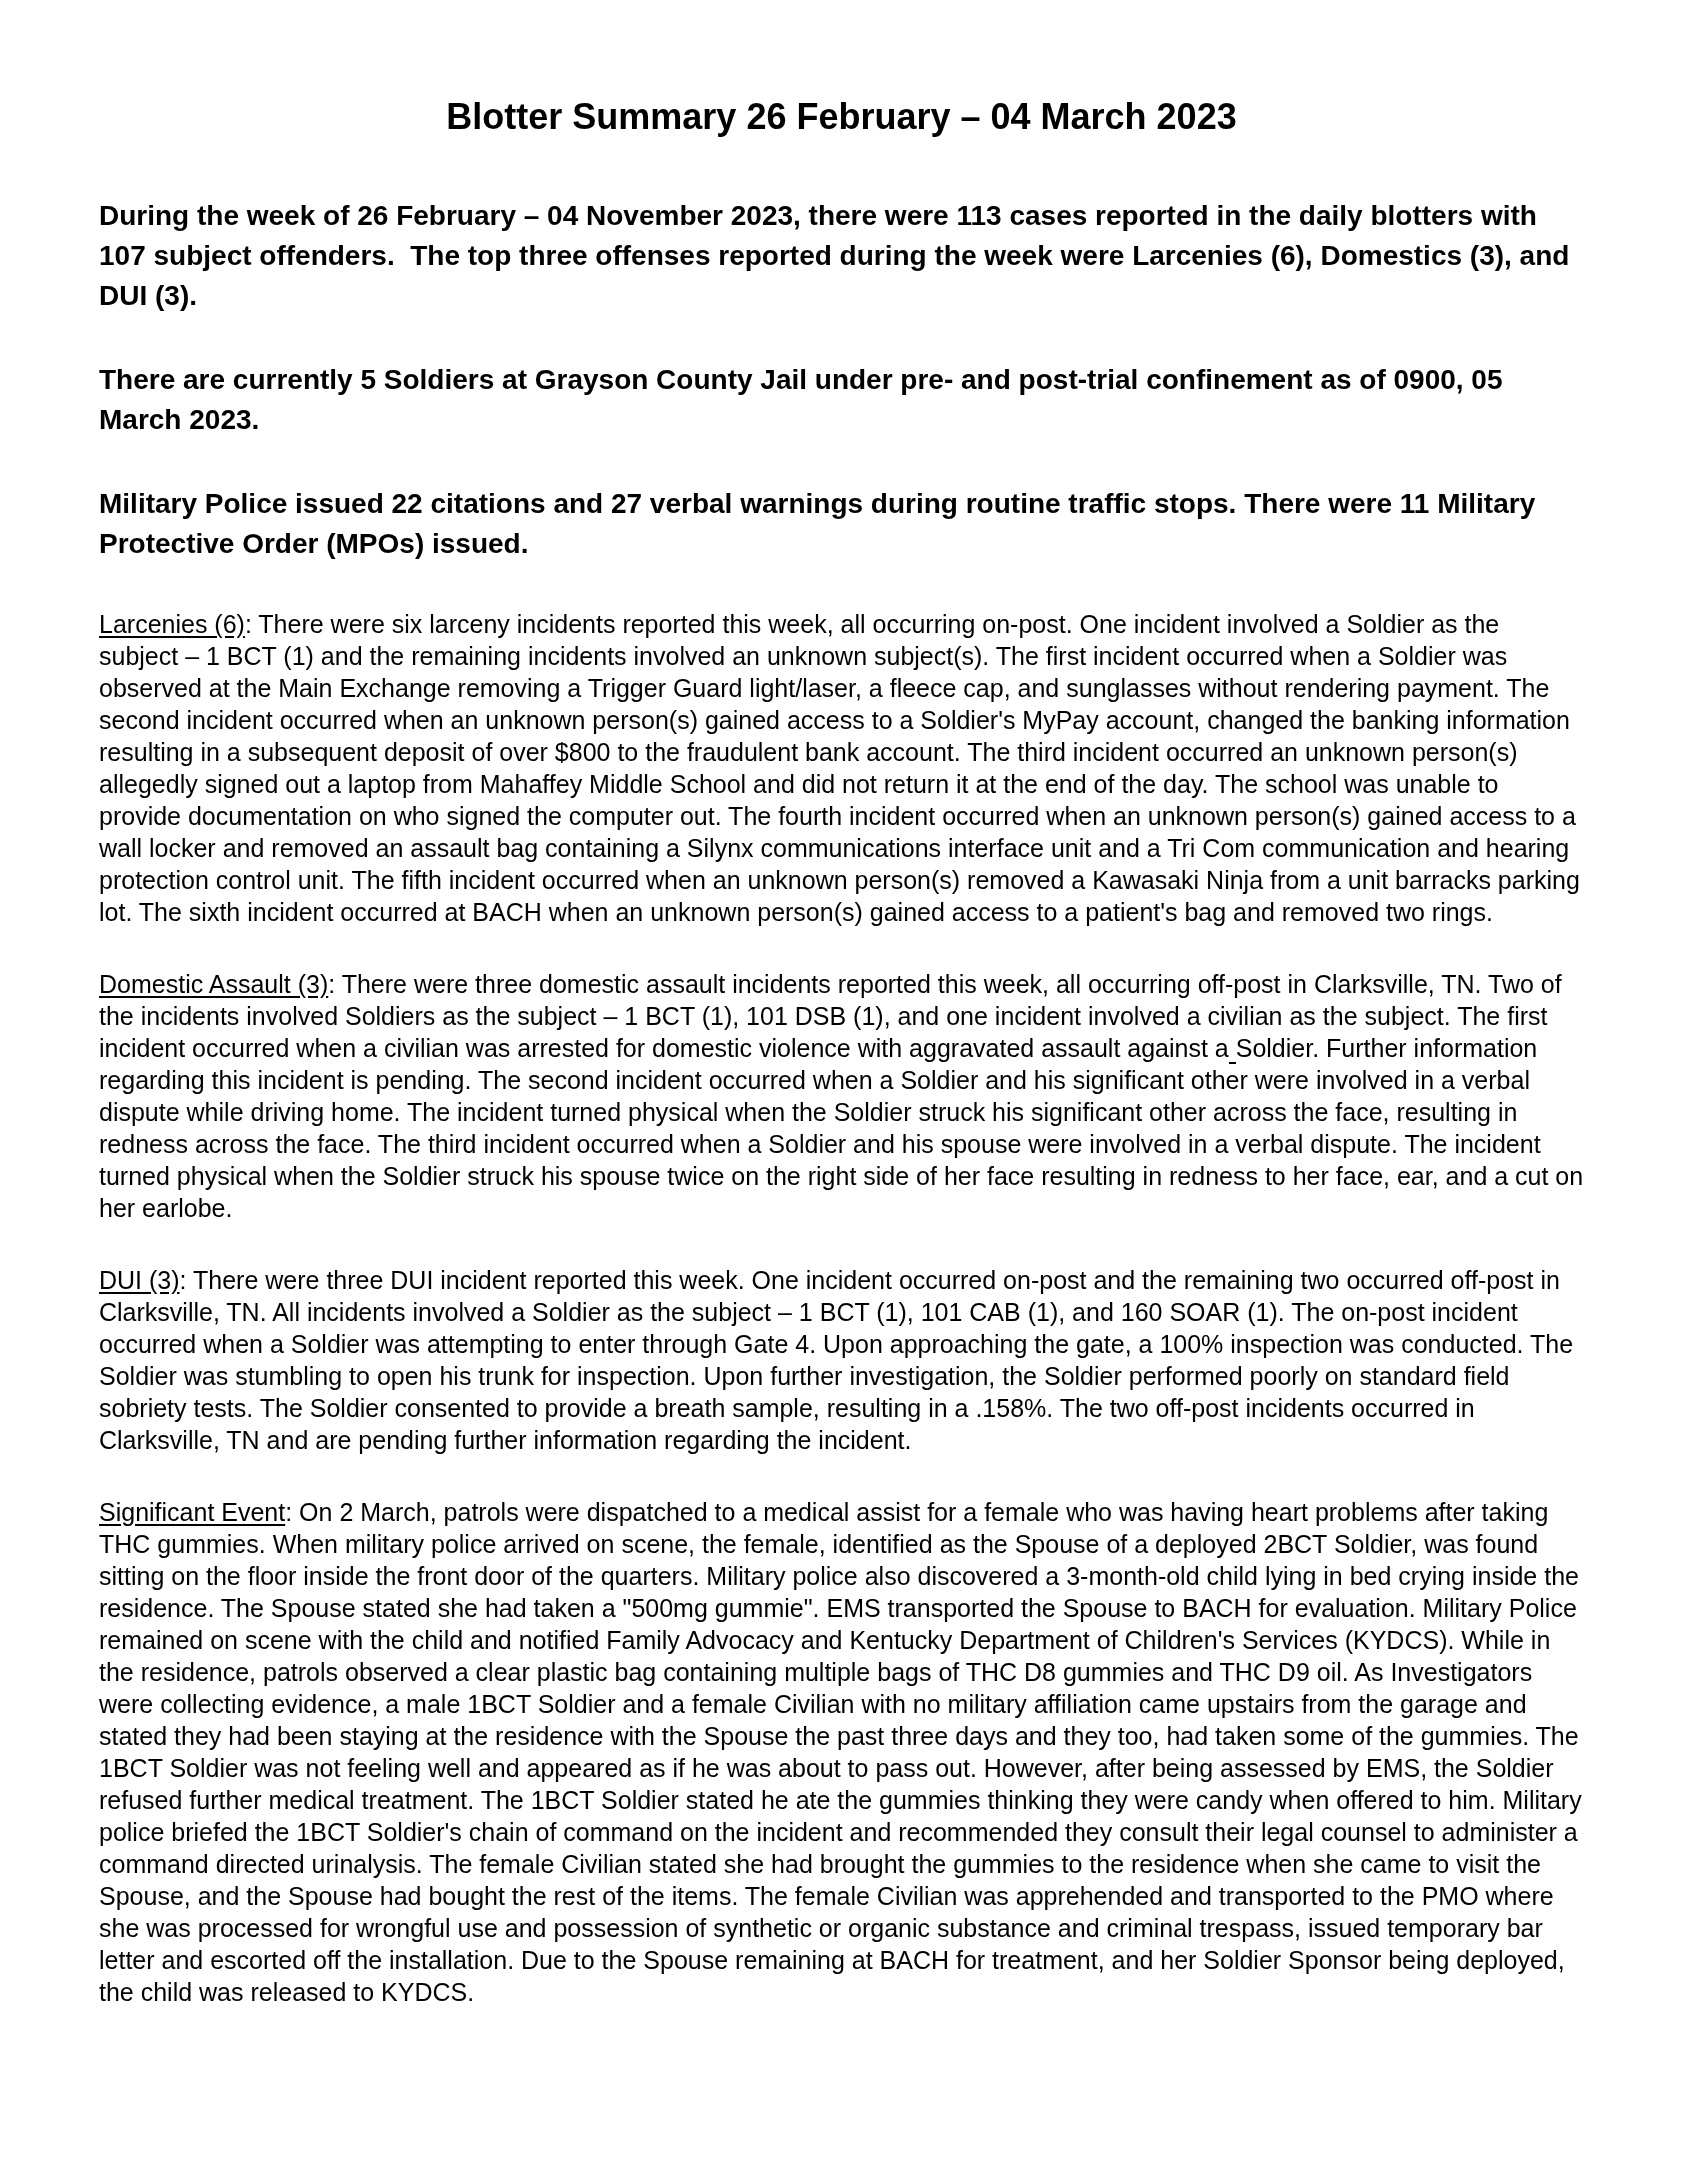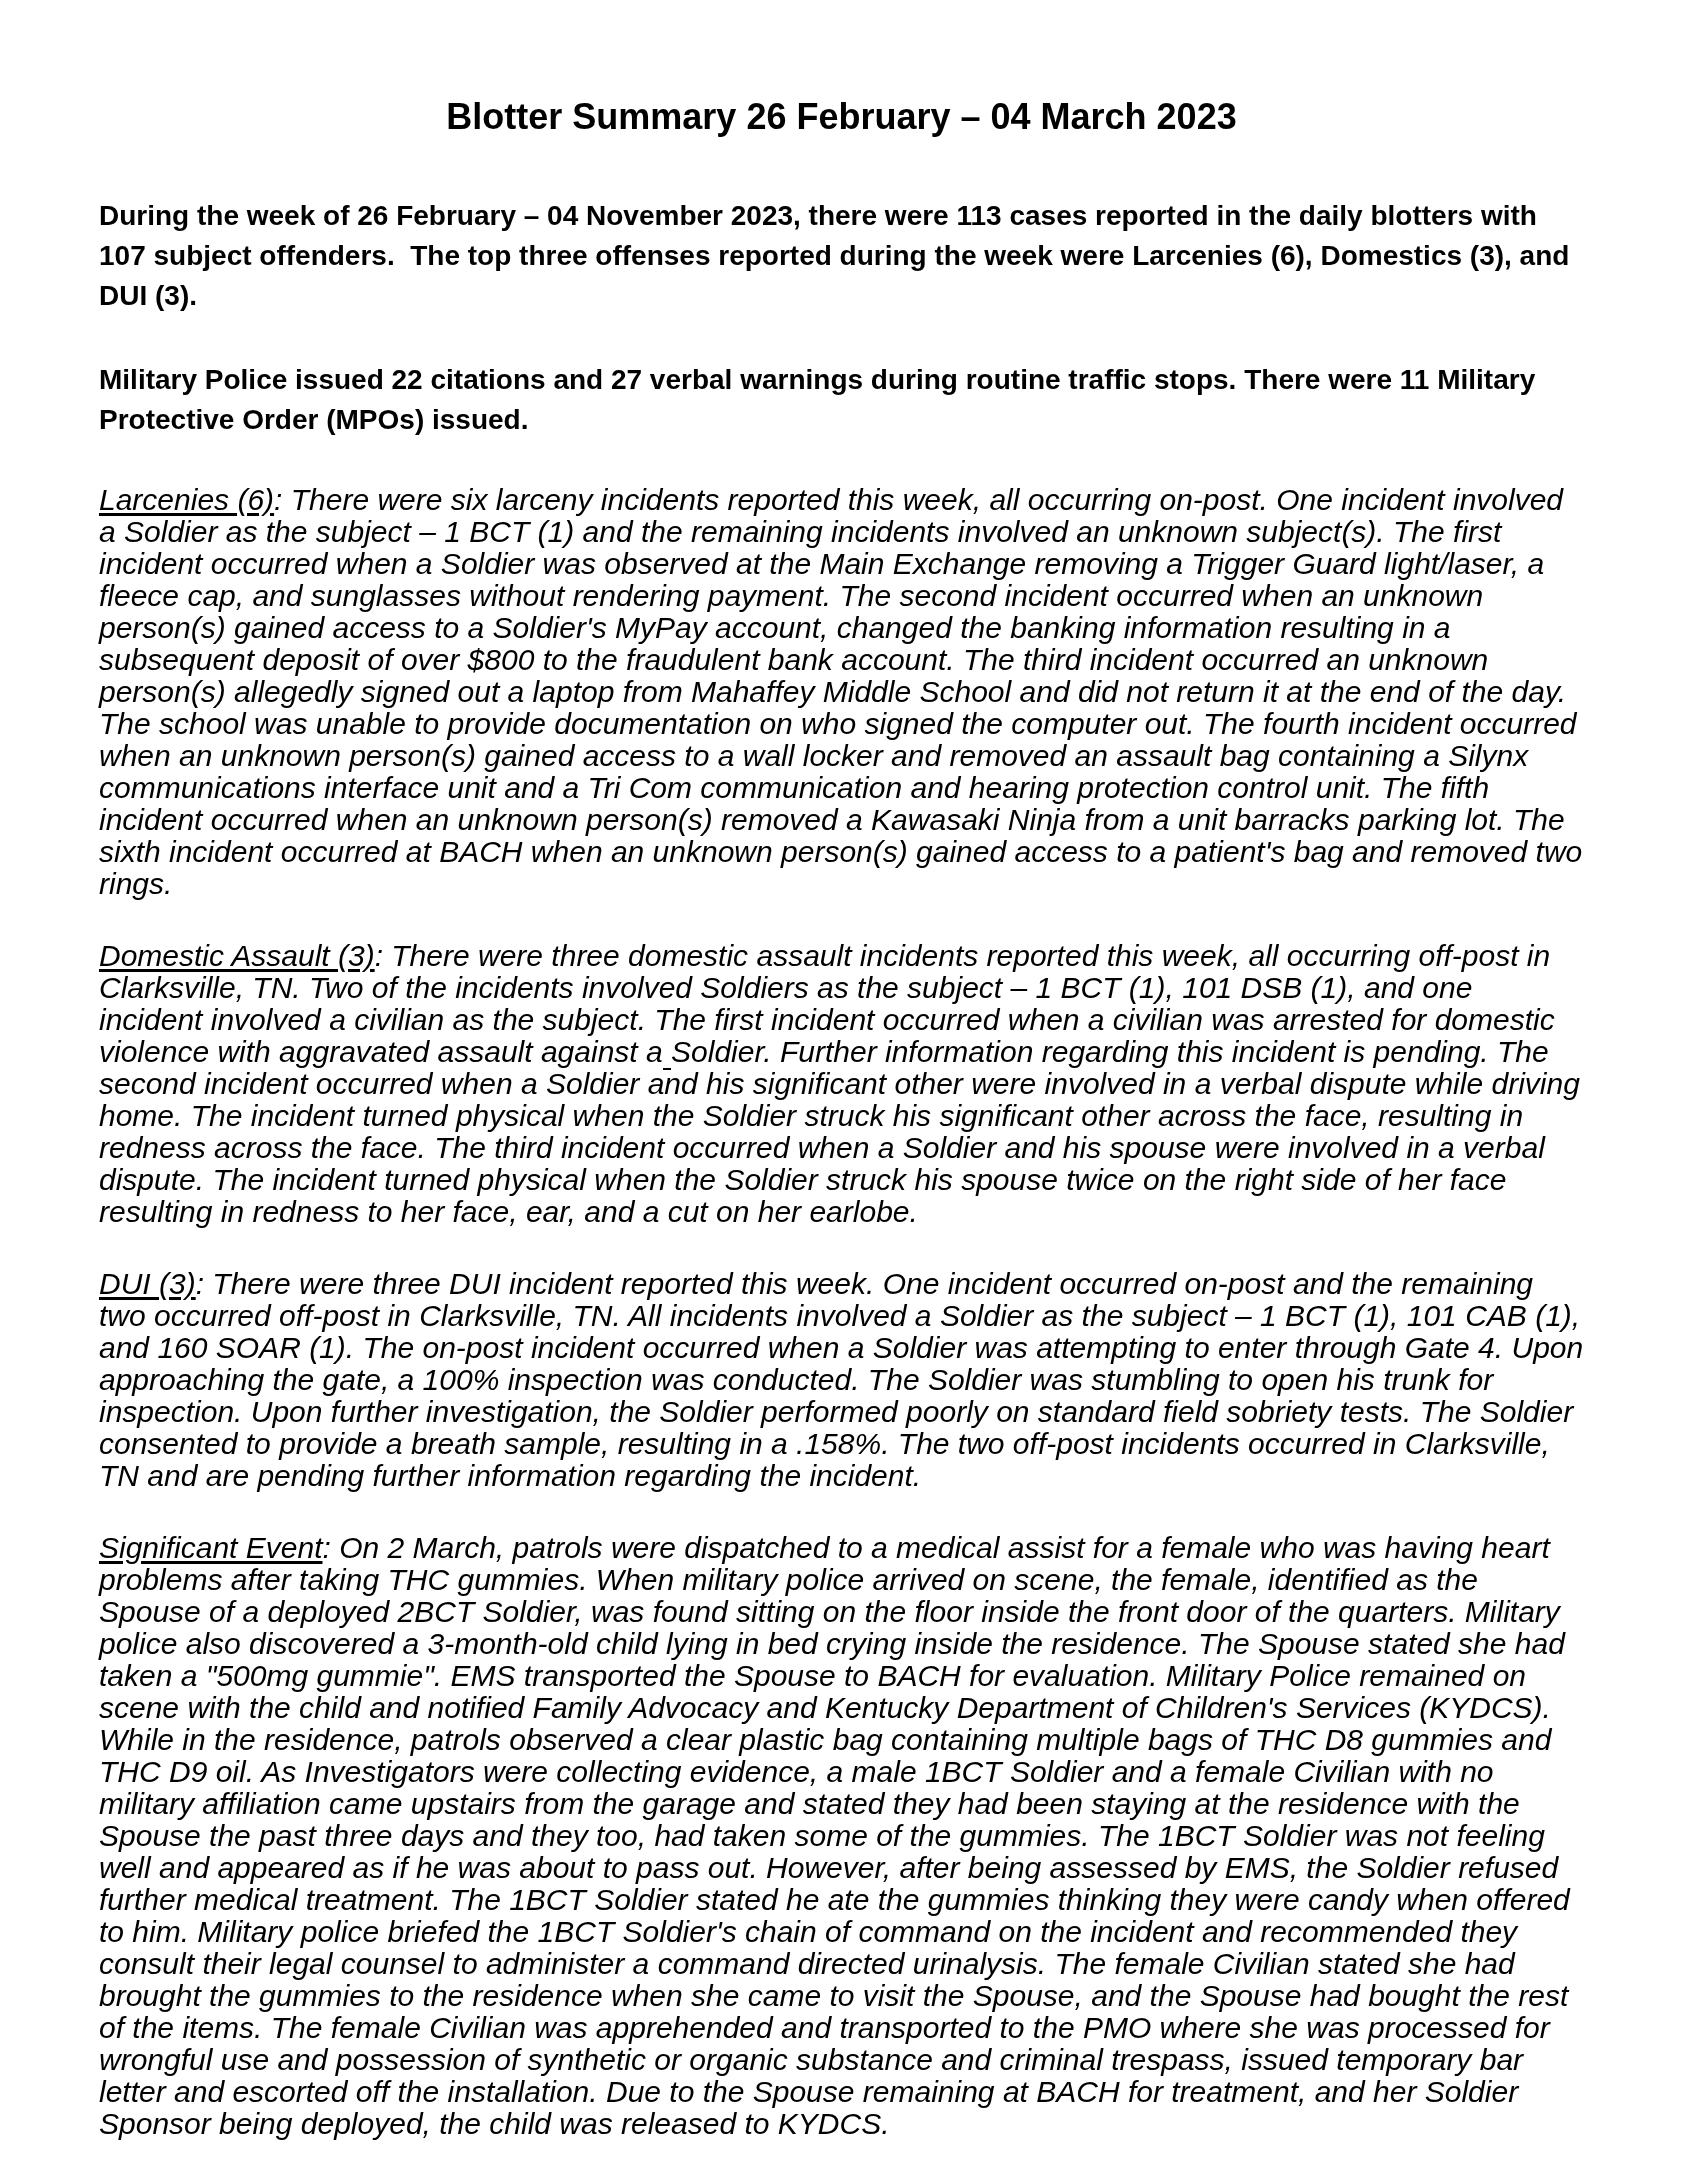--- a/index.html
+++ b/index.html
@@ -29,44 +29,44 @@
     white-space: pre-wrap;
   }
   .intro {
     font-size: 28px;
     font-weight: bold;
     line-height: 40px;
     margin: 0 0 44px 0;
     white-space: pre-wrap;
   }
   .section {
-    font-size: 30px;
+    font-size: 25px;
     font-weight: normal;
     line-height: 32px;
     margin: 0 0 40px 0;
     white-space: pre-wrap;
-    font-style: italic;
   }
   .section-heading {
     text-decoration: underline;
     text-underline-offset: 3px;
   }
   .uspace {
     border-bottom: 2px solid #000000;
   }
 </style>
 </head>
 <body>
 
 <div class="page">
 
   <h1 class="doc-title">Blotter Summary 26 February – 04 March 2023</h1>
 
   <p class="intro">During the week of 26 February – 04 November 2023, there were 113 cases reported in the daily blotters with 107 subject offenders.  The top three offenses reported during the week were Larcenies (6), Domestics (3), and DUI (3).</p>
 
+  <p class="intro">There are currently 5 Soldiers at Grayson County Jail under pre- and post-trial confinement as of 0900, 05 March 2023.</p>
 
   <p class="intro">Military Police issued 22 citations and 27 verbal warnings during routine traffic stops. There were 11 Military Protective Order (MPOs) issued.</p>
 
   <p class="section"><span class="section-heading">Larcenies (6)</span><span>: There were six larceny incidents reported this week, all occurring on-post. One incident involved a Soldier as the subject – 1 BCT (1) and the remaining incidents involved an unknown subject(s). The first incident occurred when a Soldier was observed at the Main Exchange removing a Trigger Guard light/laser, a fleece cap, and sunglasses without rendering payment. The second incident occurred when an unknown person(s) gained access to a Soldier's MyPay account, changed the banking information resulting in a subsequent deposit of over $800 to the fraudulent bank account. The third incident occurred an unknown person(s) allegedly signed out a laptop from Mahaffey Middle School and did not return it at the end of the day. The school was unable to provide documentation on who signed the computer out. The fourth incident occurred when an unknown person(s) gained access to a wall locker and removed an assault bag containing a Silynx communications interface unit and a Tri Com communication and hearing protection control unit. The fifth incident occurred when an unknown person(s) removed a Kawasaki Ninja from a unit barracks parking lot. The sixth incident occurred at BACH when an unknown person(s) gained access to a patient's bag and removed two rings.</span></p>
 
   <p class="section"><span class="section-heading">Domestic Assault (3)</span><span>: There were three domestic assault incidents reported this week, all occurring off-post in Clarksville, TN. Two of the incidents involved Soldiers as the subject – 1 BCT (1), 101 DSB (1), and one incident involved a civilian as the subject. The first incident occurred when a civilian was arrested for domestic violence with aggravated assault against a</span><span class="uspace"> </span><span>Soldier. Further information regarding this incident is pending. The second incident occurred when a Soldier and his significant other were involved in a verbal dispute while driving home. The incident turned physical when the Soldier struck his significant other across the face, resulting in redness across the face. The third incident occurred when a Soldier and his spouse were involved in a verbal dispute. The incident turned physical when the Soldier struck his spouse twice on the right side of her face resulting in redness to her face, ear, and a cut on her earlobe.</span></p>
 
   <p class="section"><span class="section-heading">DUI (3)</span><span>: There were three DUI incident reported this week. One incident occurred on-post and the remaining two occurred off-post in Clarksville, TN. All incidents involved a Soldier as the subject – 1 BCT (1), 101 CAB (1), and 160 SOAR (1). The on-post incident occurred when a Soldier was attempting to enter through Gate 4. Upon approaching the gate, a 100% inspection was conducted. The Soldier was stumbling to open his trunk for inspection. Upon further investigation, the Soldier performed poorly on standard field sobriety tests. The Soldier consented to provide a breath sample, resulting in a .158%. The two off-post incidents occurred in Clarksville, TN and are pending further information regarding the incident.</span></p>
 
   <p class="section"><span class="section-heading">Significant Event</span><span>: On 2 March, patrols were dispatched to a medical assist for a female who was having heart problems after taking THC gummies. When military police arrived on scene, the female, identified as the Spouse of a deployed 2BCT Soldier, was found sitting on the floor inside the front door of the quarters. Military police also discovered a 3-month-old child lying in bed crying inside the residence. The Spouse stated she had taken a "500mg gummie". EMS transported the Spouse to BACH for evaluation. Military Police remained on scene with the child and notified Family Advocacy and Kentucky Department of Children's Services (KYDCS). While in the residence, patrols observed a clear plastic bag containing multiple bags of THC D8 gummies and THC D9 oil. As Investigators were collecting evidence, a male 1BCT Soldier and a female Civilian with no military affiliation came upstairs from the garage and stated they had been staying at the residence with the Spouse the past three days and they too, had taken some of the gummies. The 1BCT Soldier was not feeling well and appeared as if he was about to pass out. However, after being assessed by EMS, the Soldier refused further medical treatment. The 1BCT Soldier stated he ate the gummies thinking they were candy when offered to him. Military police briefed the 1BCT Soldier's chain of command on the incident and recommended they consult their legal counsel to administer a command directed urinalysis. The female Civilian stated she had brought the gummies to the residence when she came to visit the Spouse, and the Spouse had bought the rest of the items. The female Civilian was apprehended and transported to the PMO where she was processed for wrongful use and possession of synthetic or organic substance and criminal trespass, issued temporary bar letter and escorted off the installation. Due to the Spouse remaining at BACH for treatment, and her Soldier Sponsor being deployed, the child was released to KYDCS.</span></p>

